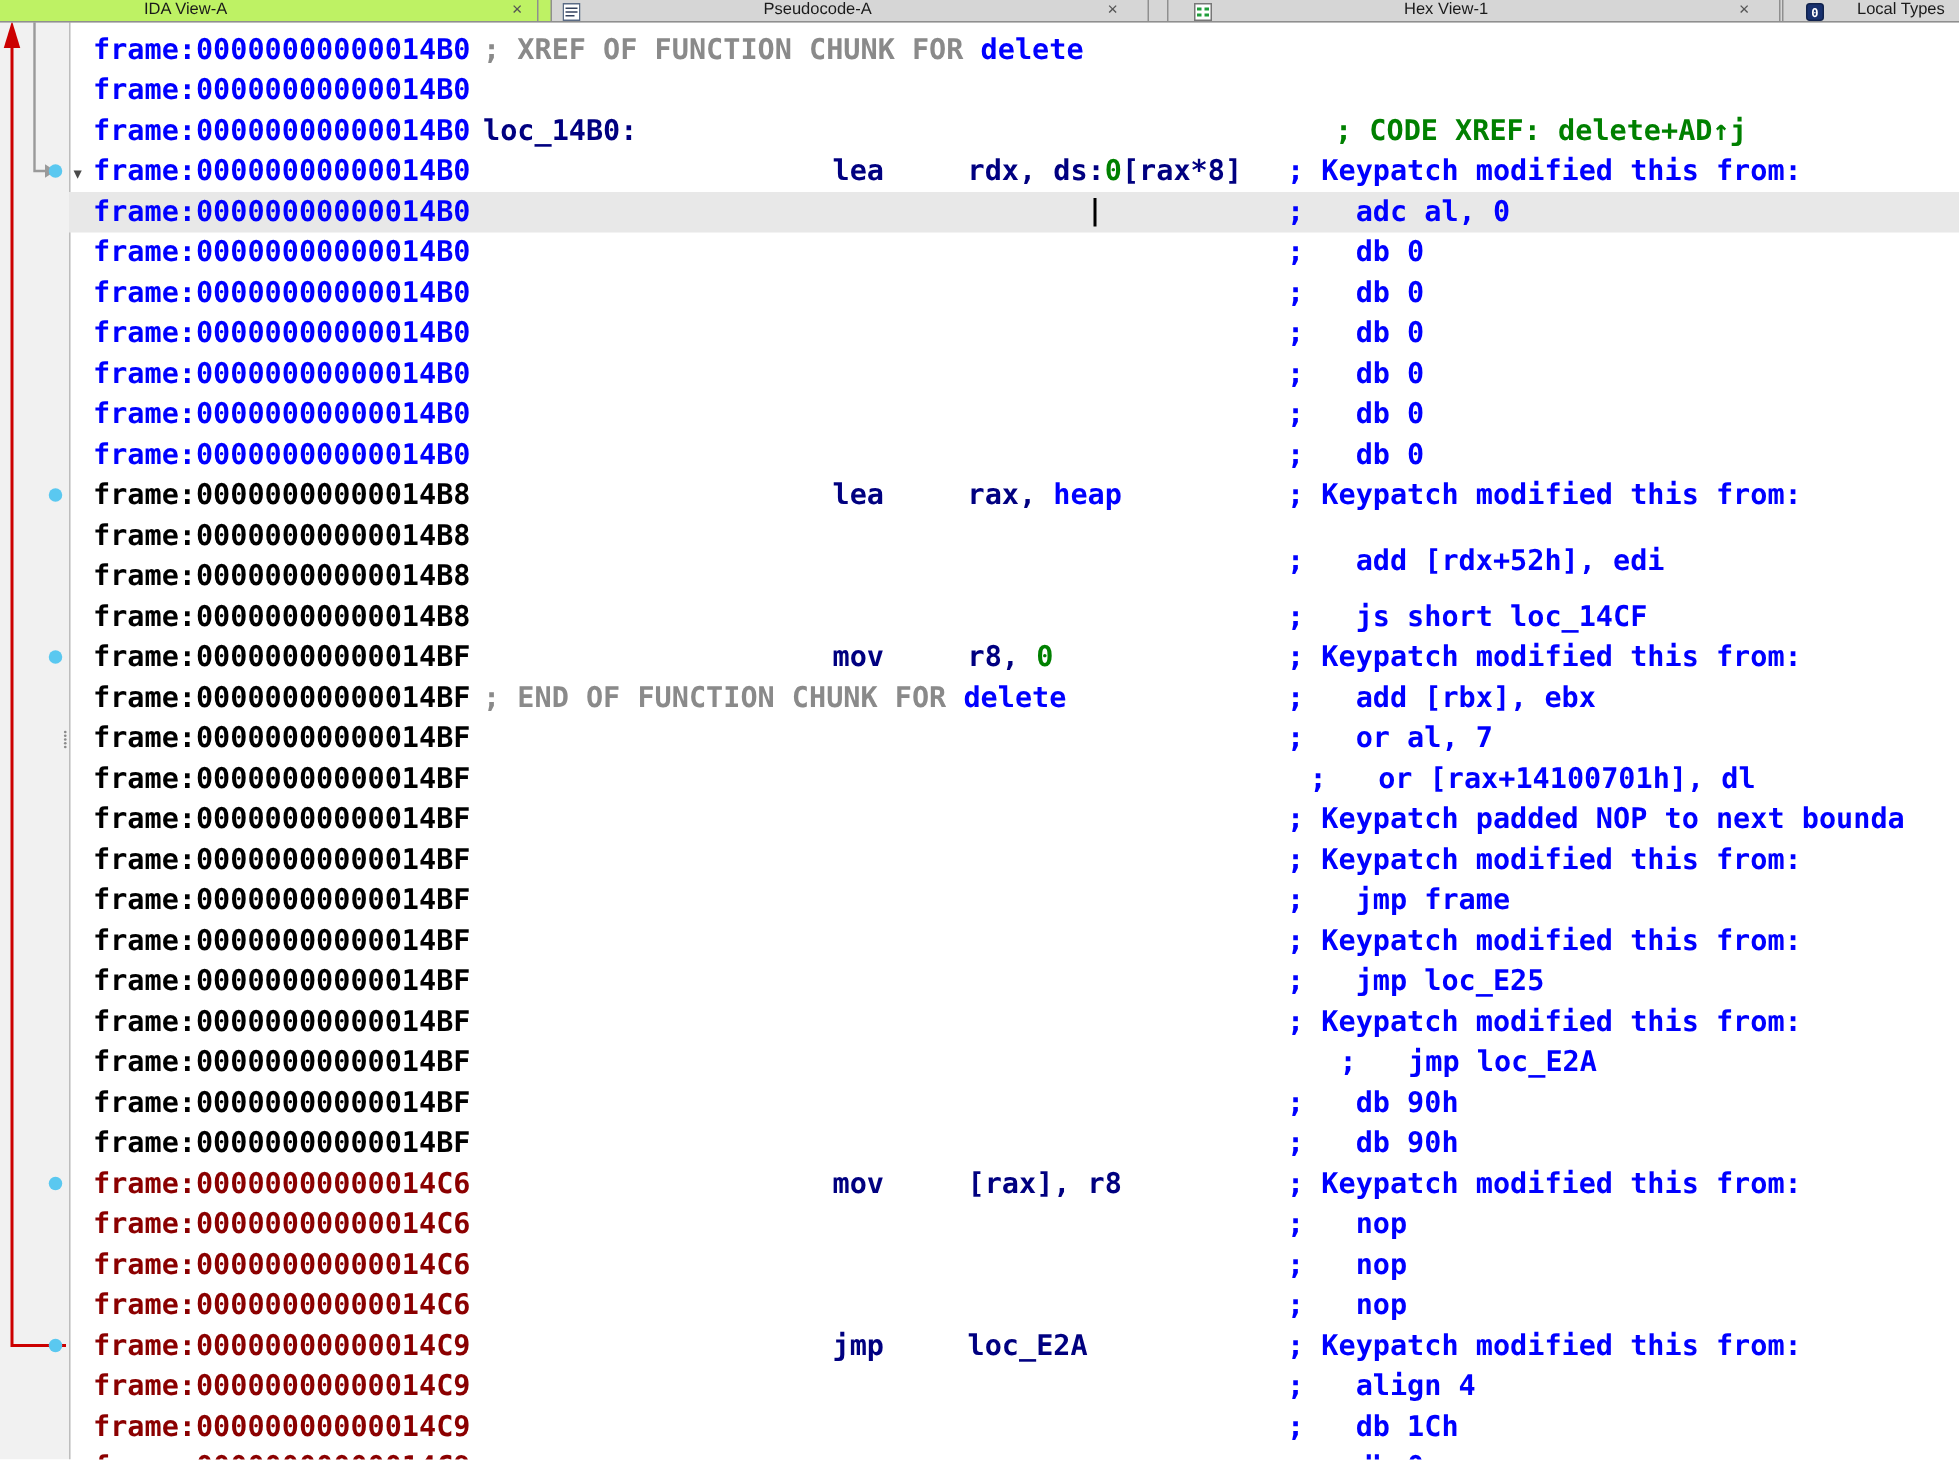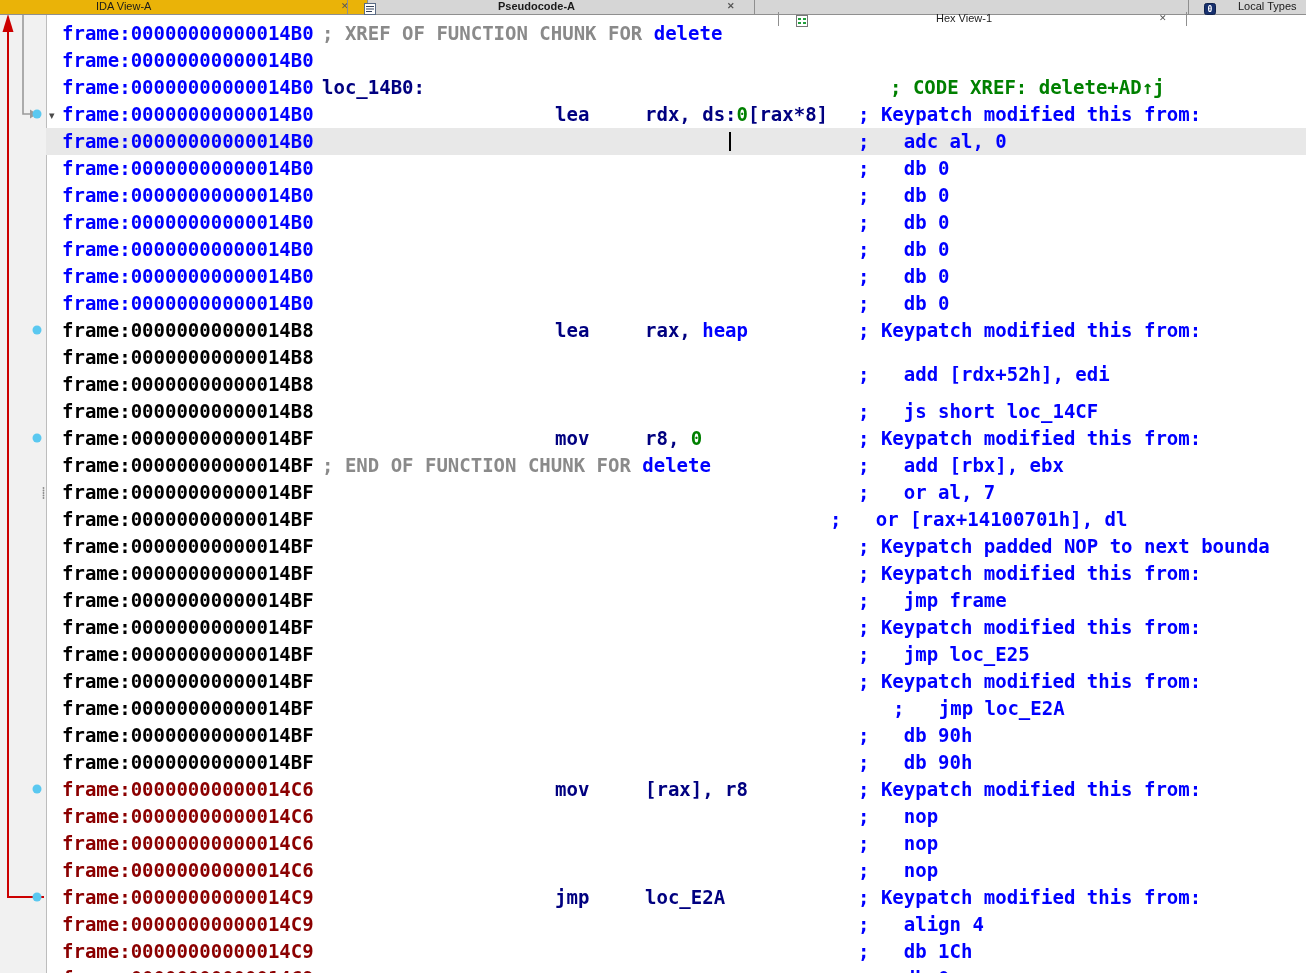--- a/index.html
+++ b/index.html
@@ -4,21 +4,21 @@
 <style>
   html,body{margin:0;padding:0;}
   body{
     position:relative;width:1306px;height:973px;overflow:hidden;
     background:#ffffff;font-family:"Liberation Sans",sans-serif;
   }
   
   .tabbar{position:absolute;top:0;left:0;width:1306px;height:14px;
     background:#d6d6d6;border-bottom:1px solid #8f8f8f;z-index:10;}
   .tab{position:absolute;top:0;height:14px;box-sizing:border-box;}
-  .tab.active{background:#eab308;}
+  .tab.active{background:#bef264;}
   .tab + .tab{border-left:1px solid #8f8f8f;}
   .tab{border-right:1px solid #8f8f8f;}
   .tab-label{position:absolute;top:0;line-height:13px;font-size:11px;color:#1a1a1a;white-space:nowrap;}
   .tab-close{position:absolute;top:0;line-height:13px;font-size:9px;color:#555;cursor:pointer;}
   .tab-icon{position:absolute;top:1px;}
   
   .gutter{position:absolute;top:14px;left:0;width:46px;height:959px;
     background:#f1f1f1;border-right:1px solid #bdbdbd;z-index:1;}
   .overlay{position:absolute;top:0;left:0;width:1306px;height:973px;
     pointer-events:none;z-index:5;}
@@ -34,33 +34,33 @@
   .caret{position:absolute;top:4px;width:2px;height:19px;background:#000;}
 </style>
 </head>
 <body>
 
 <div class="tabbar">
   <div class="tab active" style="left:0;width:368px;">
     <span class="tab-label" style="left:96px;">IDA View-A</span>
     <span class="tab-close" style="left:341px;">✕</span>
   </div>
-  <div class="tab" style="left:347px;width:408px;font-weight:bold;">
+  <div class="tab" style="left:358px;width:408px;">
     <span class="tab-icon" style="left:16px;">
       <svg width="12" height="12">
           <rect x="0.5" y="0.5" width="11" height="11" fill="#ffffff" stroke="#5a6b85"></rect>
           <line x1="2" y1="3.5" x2="10" y2="3.5" stroke="#33415c"></line>
           <line x1="2" y1="6" x2="10" y2="6" stroke="#33415c"></line>
           <line x1="2" y1="8.5" x2="8" y2="8.5" stroke="#33415c"></line>
         </svg>
     </span>
     <span class="tab-label" style="left:150px;">Pseudocode-A</span>
     <span class="tab-close" style="left:379px;">✕</span>
   </div>
-  <div class="tab" style="left:778px;width:409px;margin-top:12px;">
+  <div class="tab" style="left:778px;width:409px;">
     <span class="tab-icon" style="left:17px;">
       <svg width="12" height="12">
           <rect x="0.5" y="0.5" width="11" height="11" fill="#ffffff" stroke="#777777"></rect>
           <rect x="2" y="3" width="3" height="2" fill="#1f9e3a"></rect>
           <rect x="7" y="3" width="3" height="2" fill="#1f9e3a"></rect>
           <rect x="2" y="7" width="3" height="2" fill="#1f9e3a"></rect>
           <rect x="7" y="7" width="3" height="2" fill="#1f9e3a"></rect>
         </svg>
     </span>
     <span class="tab-label" style="left:157px;">Hex View-1</span>
@@ -118,21 +118,21 @@
     <div class="line" style="top: 236px;"><span class="seg" style="left: 16px; color: rgb(0, 0, 255);">frame:00000000000014B0</span><span class="seg" style="left: 812px;"><span style="color: rgb(0, 0, 255);">;   db 0</span></span></div>
     <div class="line" style="top: 263px;"><span class="seg" style="left: 16px; color: rgb(0, 0, 255);">frame:00000000000014B0</span><span class="seg" style="left: 812px;"><span style="color: rgb(0, 0, 255);">;   db 0</span></span></div>
     <div class="line" style="top: 290px;"><span class="seg" style="left: 16px; color: rgb(0, 0, 255);">frame:00000000000014B0</span><span class="seg" style="left: 812px;"><span style="color: rgb(0, 0, 255);">;   db 0</span></span></div>
     <div class="line" style="top: 317px;"><span class="seg" style="left: 16px; color: rgb(0, 0, 0);">frame:00000000000014B8</span><span class="seg" style="left: 509px;"><span style="color: rgb(0, 0, 128);">lea</span></span><span class="seg" style="left: 599px;"><span style="color: rgb(0, 0, 128);">rax, </span><span style="color: rgb(0, 0, 255);">heap</span></span><span class="seg" style="left: 812px;"><span style="color: rgb(0, 0, 255);">; Keypatch modified this from:</span></span></div>
     <div class="line" style="top: 344px;"><span class="seg" style="left: 16px; color: rgb(0, 0, 0);">frame:00000000000014B8</span><span class="seg" style="left: 812px; margin-top: 17px;"><span style="color: rgb(0, 0, 255);">;   add [rdx+52h], edi</span></span></div>
     <div class="line" style="top: 371px;"><span class="seg" style="left: 16px; color: rgb(0, 0, 0);">frame:00000000000014B8</span></div>
     <div class="line" style="top: 398px;"><span class="seg" style="left: 16px; color: rgb(0, 0, 0);">frame:00000000000014B8</span><span class="seg" style="left: 812px;"><span style="color: rgb(0, 0, 255);">;   js short loc_14CF</span></span></div>
     <div class="line" style="top: 425px;"><span class="seg" style="left: 16px; color: rgb(0, 0, 0);">frame:00000000000014BF</span><span class="seg" style="left: 509px;"><span style="color: rgb(0, 0, 128);">mov</span></span><span class="seg" style="left: 599px;"><span style="color: rgb(0, 0, 128);">r8, </span><span style="color: rgb(0, 128, 0);">0</span></span><span class="seg" style="left: 812px;"><span style="color: rgb(0, 0, 255);">; Keypatch modified this from:</span></span></div>
     <div class="line" style="top: 452px;"><span class="seg" style="left: 16px; color: rgb(0, 0, 0);">frame:00000000000014BF</span><span class="seg" style="left: 276px;"><span style="color: rgb(138, 138, 138);">; END OF FUNCTION CHUNK FOR </span><span style="color: rgb(0, 0, 255);">delete</span></span><span class="seg" style="left: 812px;"><span style="color: rgb(0, 0, 255);">;   add [rbx], ebx</span></span></div>
     <div class="line" style="top: 479px;"><span class="seg" style="left: 16px; color: rgb(0, 0, 0);">frame:00000000000014BF</span><span class="seg" style="left: 812px;"><span style="color: rgb(0, 0, 255);">;   or al, 7</span></span></div>
-    <div class="line" style="top: 506px;"><span class="seg" style="left: 16px; color: rgb(0, 0, 0);">frame:00000000000014BF</span><span class="seg" style="left: 784px;"><span style="color: rgb(0, 0, 255);">;   or [rax+14100701h], dl</span></span></div>
+    <div class="line" style="top: 506px;"><span class="seg" style="left: 16px; color: rgb(0, 0, 0);">frame:00000000000014BF</span><span class="seg" style="left: 827px;"><span style="color: rgb(0, 0, 255);">;   or [rax+14100701h], dl</span></span></div>
     <div class="line" style="top: 533px;"><span class="seg" style="left: 16px; color: rgb(0, 0, 0);">frame:00000000000014BF</span><span class="seg" style="left: 812px;"><span style="color: rgb(0, 0, 255);">; Keypatch padded NOP to next bounda</span></span></div>
     <div class="line" style="top: 560px;"><span class="seg" style="left: 16px; color: rgb(0, 0, 0);">frame:00000000000014BF</span><span class="seg" style="left: 812px;"><span style="color: rgb(0, 0, 255);">; Keypatch modified this from:</span></span></div>
     <div class="line" style="top: 587px;"><span class="seg" style="left: 16px; color: rgb(0, 0, 0);">frame:00000000000014BF</span><span class="seg" style="left: 812px;"><span style="color: rgb(0, 0, 255);">;   jmp frame</span></span></div>
     <div class="line" style="top: 614px;"><span class="seg" style="left: 16px; color: rgb(0, 0, 0);">frame:00000000000014BF</span><span class="seg" style="left: 812px;"><span style="color: rgb(0, 0, 255);">; Keypatch modified this from:</span></span></div>
     <div class="line" style="top: 641px;"><span class="seg" style="left: 16px; color: rgb(0, 0, 0);">frame:00000000000014BF</span><span class="seg" style="left: 812px;"><span style="color: rgb(0, 0, 255);">;   jmp loc_E25</span></span></div>
     <div class="line" style="top: 668px;"><span class="seg" style="left: 16px; color: rgb(0, 0, 0);">frame:00000000000014BF</span><span class="seg" style="left: 812px;"><span style="color: rgb(0, 0, 255);">; Keypatch modified this from:</span></span></div>
     <div class="line" style="top: 695px;"><span class="seg" style="left: 16px; color: rgb(0, 0, 0);">frame:00000000000014BF</span><span class="seg" style="left: 812px; margin-left: 35px;"><span style="color: rgb(0, 0, 255);">;   jmp loc_E2A</span></span></div>
     <div class="line" style="top: 722px;"><span class="seg" style="left: 16px; color: rgb(0, 0, 0);">frame:00000000000014BF</span><span class="seg" style="left: 812px;"><span style="color: rgb(0, 0, 255);">;   db 90h</span></span></div>
     <div class="line" style="top: 749px;"><span class="seg" style="left: 16px; color: rgb(0, 0, 0);">frame:00000000000014BF</span><span class="seg" style="left: 812px;"><span style="color: rgb(0, 0, 255);">;   db 90h</span></span></div>
     <div class="line" style="top: 776px;"><span class="seg" style="left: 16px; color: rgb(139, 0, 0);">frame:00000000000014C6</span><span class="seg" style="left: 509px;"><span style="color: rgb(0, 0, 128);">mov</span></span><span class="seg" style="left: 599px;"><span style="color: rgb(0, 0, 128);">[rax], r8</span></span><span class="seg" style="left: 812px;"><span style="color: rgb(0, 0, 255);">; Keypatch modified this from:</span></span></div>

